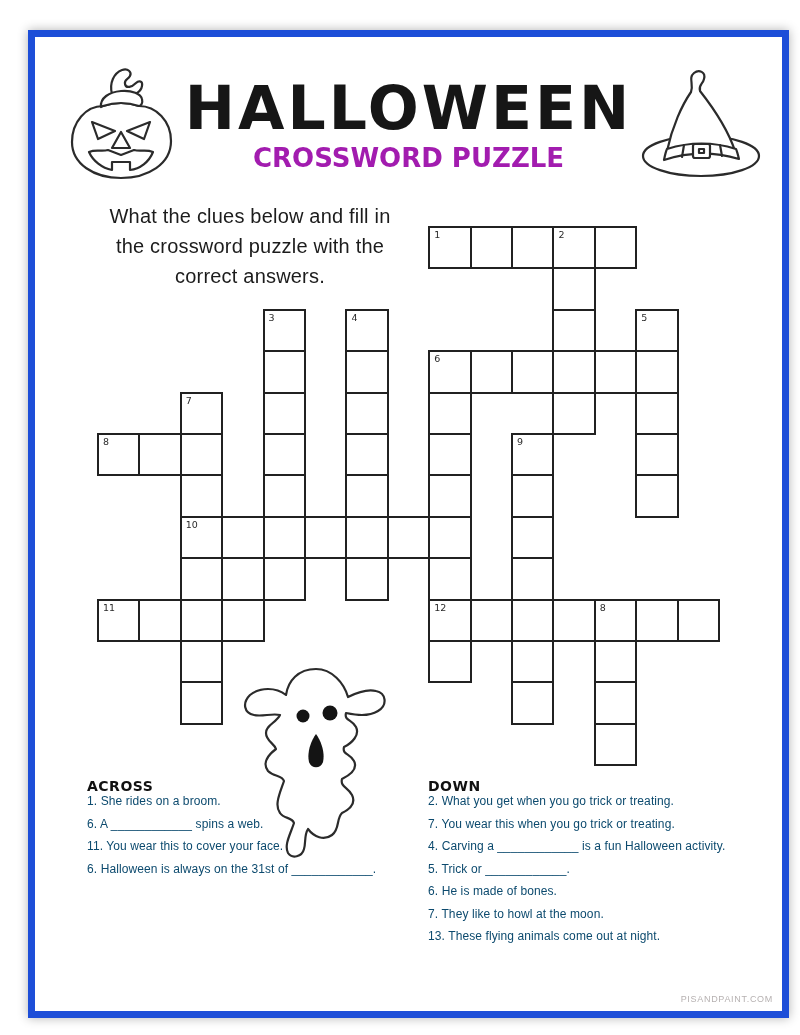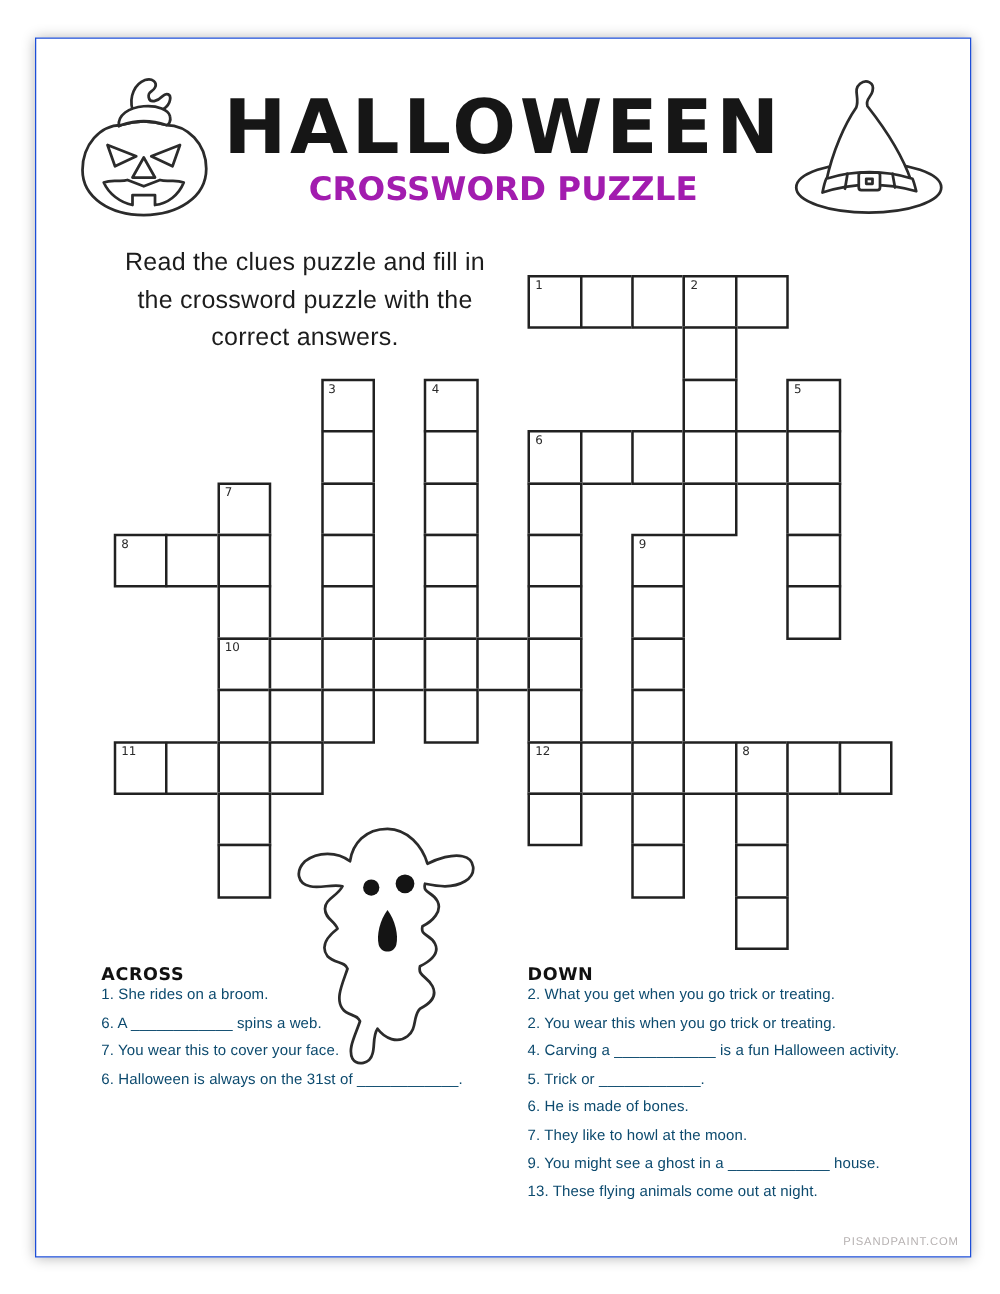--- a/index.html
+++ b/index.html
@@ -1,18 +1,18 @@
 <!DOCTYPE html>
 <html><head>
 <meta charset="utf-8">
 <style>
   html,body{margin:0;padding:0;background:#ffffff;width:800px;height:1035px;overflow:hidden;
             font-family:"Liberation Sans", sans-serif;}
   .sheet{position:absolute;left:28px;top:30px;width:747px;height:974px;background:#fff;
-         border:1px solid #1d4ed8;box-shadow:0 0 10px rgba(0,0,0,0.30);}
+         border:7px solid #1d4ed8;box-shadow:0 0 10px rgba(0,0,0,0.30);}
   
   .titlewrap{position:absolute;left:0;right:0;top:40px;text-align:center;color:#161616;}
   .title{font-family:"DejaVu Sans", sans-serif;font-weight:900;font-size:60px;line-height:62px;
          letter-spacing:3px;color:#161616;}
   .subtitle{font-family:"DejaVu Sans", sans-serif;font-weight:900;font-size:26px;line-height:30px;
             letter-spacing:0px;margin-top:4px;color:#a21caf;}
   .corner-icon{position:absolute;}
   #pumpkin{left:29px;top:28px;}
   #hat{left:603px;top:28px;}
   
@@ -66,21 +66,21 @@
       <path d="M29,86 C34,62 44,40 53,27 C56,19 50,13 56,8 C61,4 68,7 66,14 C65,19 60,20 62,26 C73,40 89,62 97,86 Z"></path>
       <path d="M26,95 C27,90 28,86 29,84 C51,77 76,77 98,84 C99,86 100,90 101,94 C77,87 50,87 26,95 Z"></path>
       <line x1="46" y1="80" x2="44" y2="92"></line>
       <line x1="82" y1="80" x2="84" y2="91"></line>
       <rect x="55" y="79" width="17" height="14" rx="2"></rect>
       <rect x="61" y="84" width="5" height="4"></rect>
     </g>
   </svg>
 
   <div class="instructions">
-    <div>Read the clues puzzle and fill in</div>
+    <div>What the clues below and fill in</div>
     <div>the crossword puzzle with the</div>
     <div>correct answers.</div>
   </div>
 
   <div class="grid">
       <div class="cell" style="left: 331.2px; top: 0px;">
         <span class="cellnum">1</span>
       </div>
       <div class="cell" style="left: 372.6px; top: 0px;"></div>
       <div class="cell" style="left: 414px; top: 0px;"></div>
@@ -190,33 +190,32 @@
     <circle cx="71" cy="53" r="6.5" fill="#141414"></circle>
     <circle cx="98" cy="50" r="7.5" fill="#141414"></circle>
     <path fill="#141414" d="M84,71 C90,79 93,91 91,99 C89,106 79,106 77,99 C75,91 78,79 84,71 Z"></path>
   </svg>
 
   <div class="clues across">
     <div class="clues-h">ACROSS</div>
     <div>
         <div class="clue">1. She rides on a broom.</div>
         <div class="clue">6. A ____________ spins a web.</div>
-        <div class="clue">7. You wear this to cover your face.</div>
+        <div class="clue">11. You wear this to cover your face.</div>
         <div class="clue">6. Halloween is always on the 31st of ____________.</div>
       </div>
   </div>
 
   <div class="clues down">
     <div class="clues-h">DOWN</div>
     <div>
         <div class="clue">2. What you get when you go trick or treating.</div>
-        <div class="clue">2. You wear this when you go trick or treating.</div>
+        <div class="clue">7. You wear this when you go trick or treating.</div>
         <div class="clue">4. Carving a ____________ is a fun Halloween activity.</div>
         <div class="clue">5. Trick or ____________.</div>
         <div class="clue">6. He is made of bones.</div>
         <div class="clue">7. They like to howl at the moon.</div>
-        <div class="clue">9. You might see a ghost in a ____________ house.</div>
         <div class="clue">13. These flying animals come out at night.</div>
       </div>
   </div>
 
   <div class="footer">PISANDPAINT.COM</div>
 </div>
 
 </body></html>

